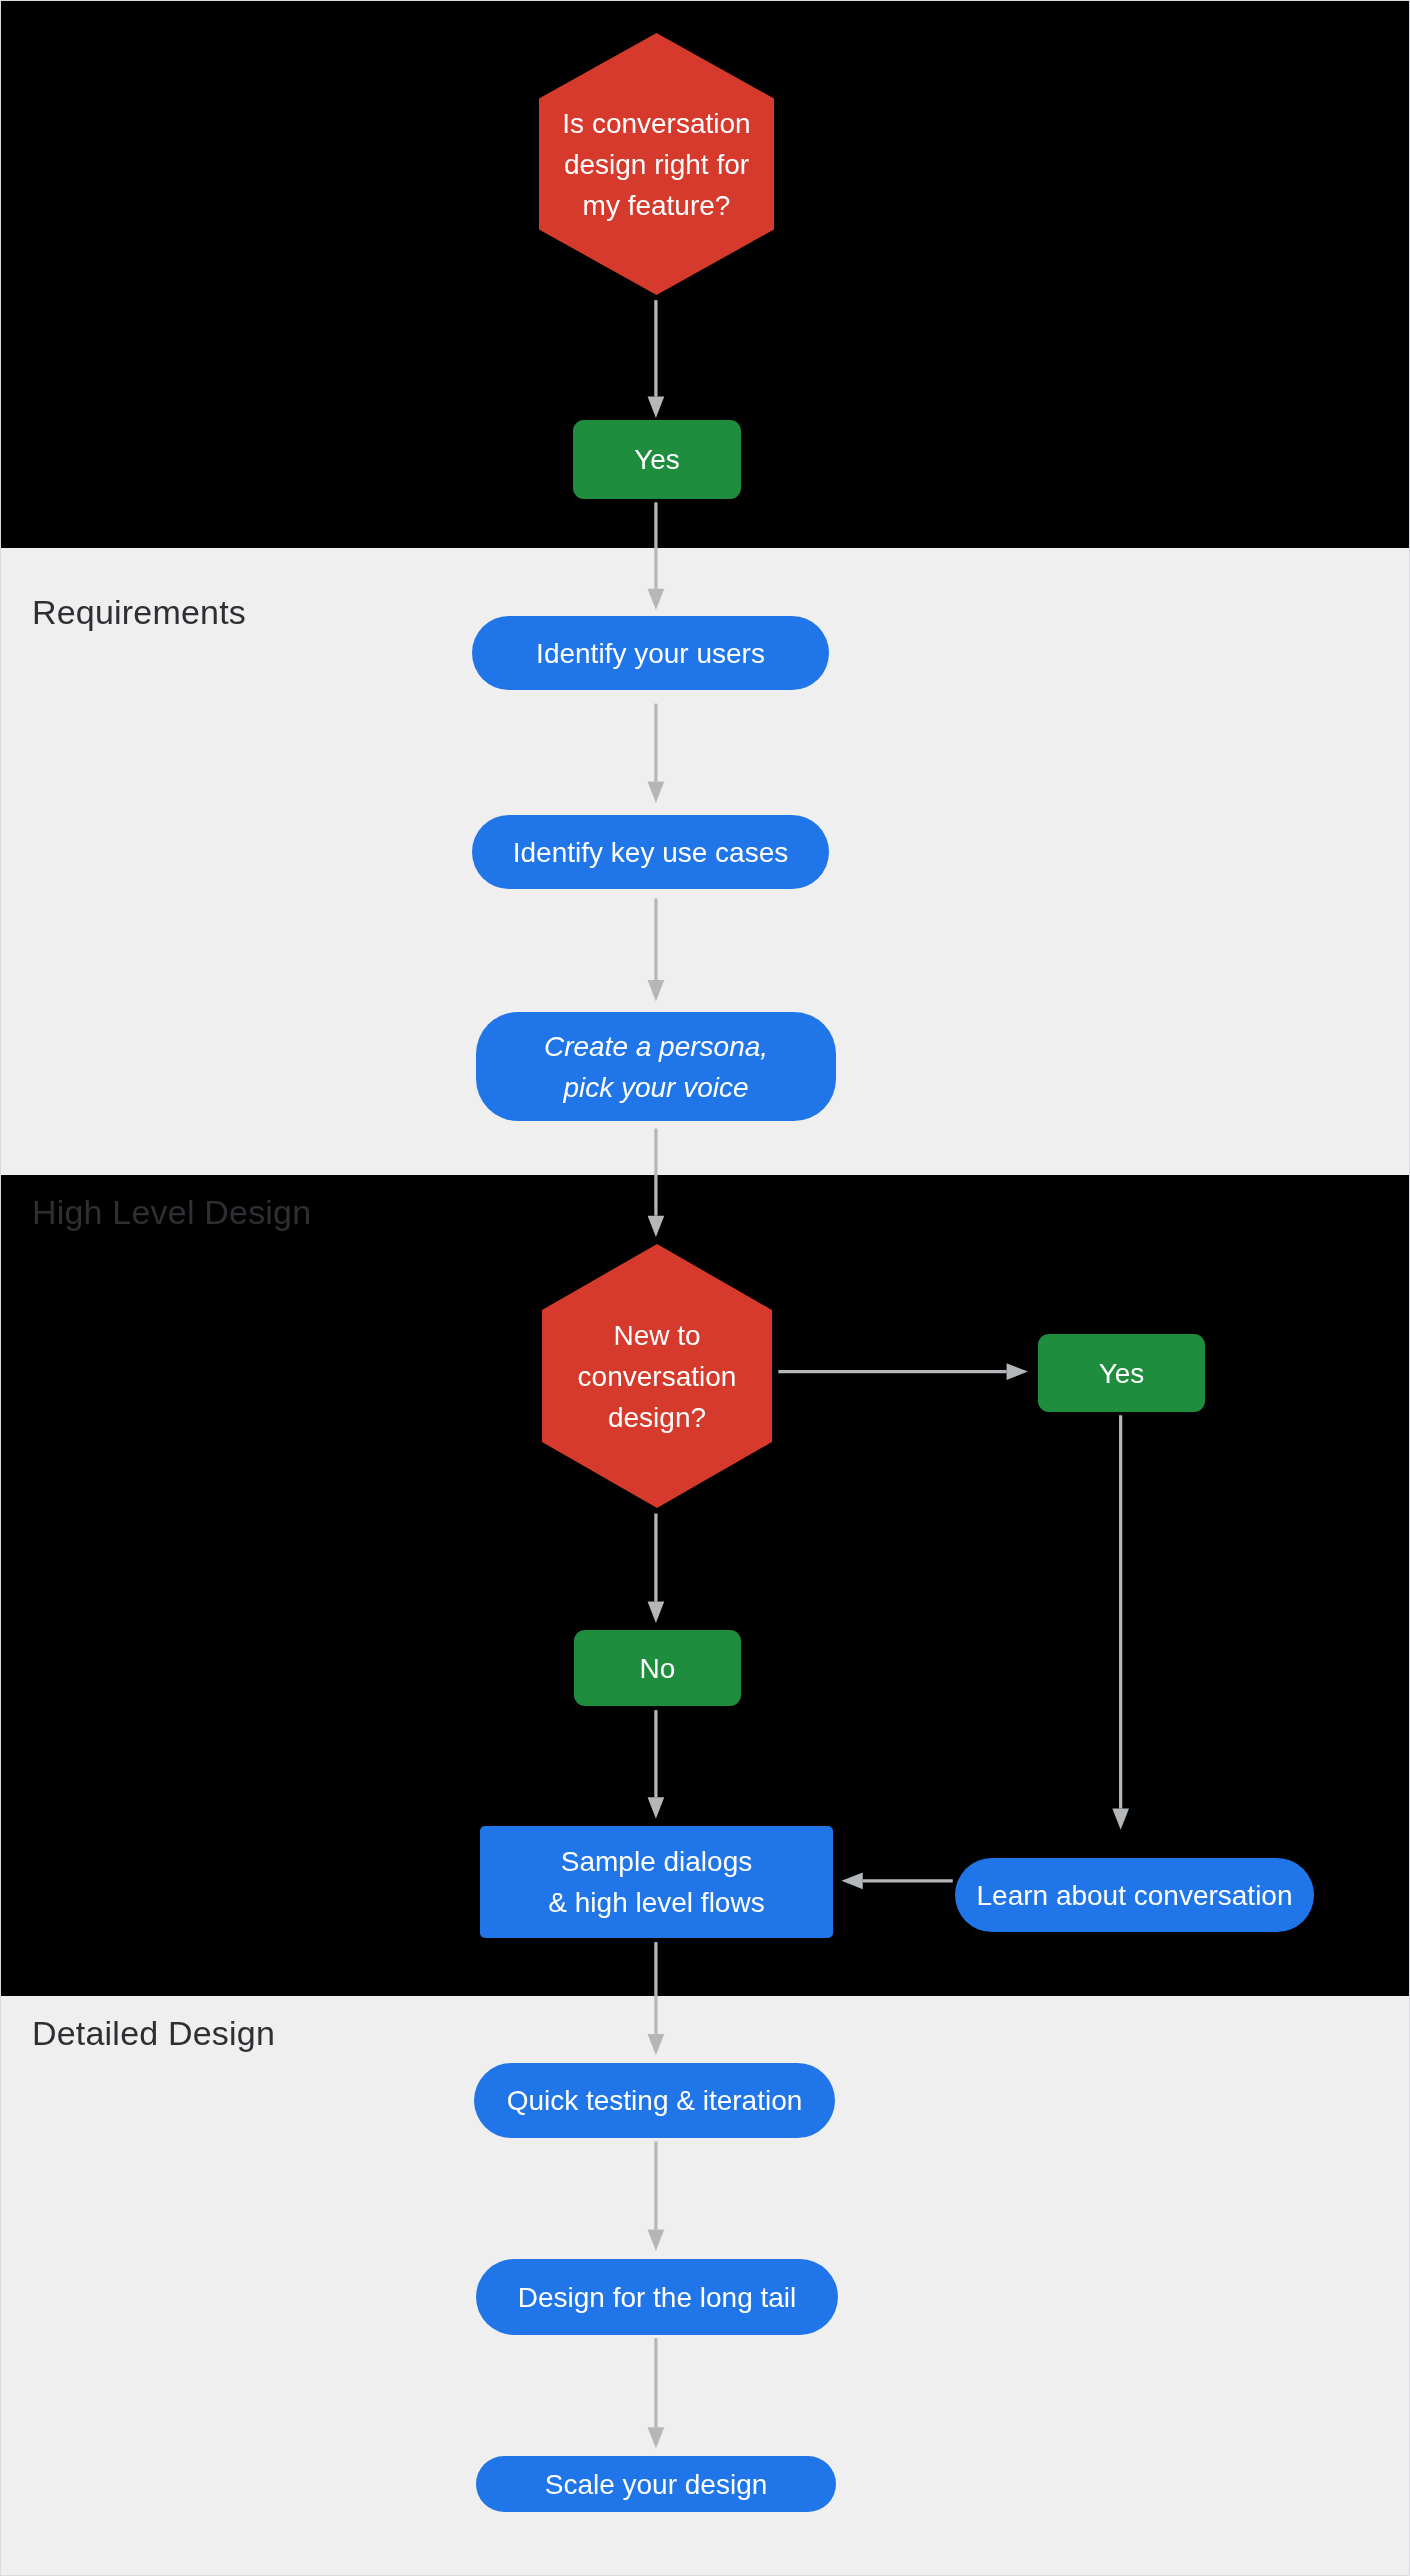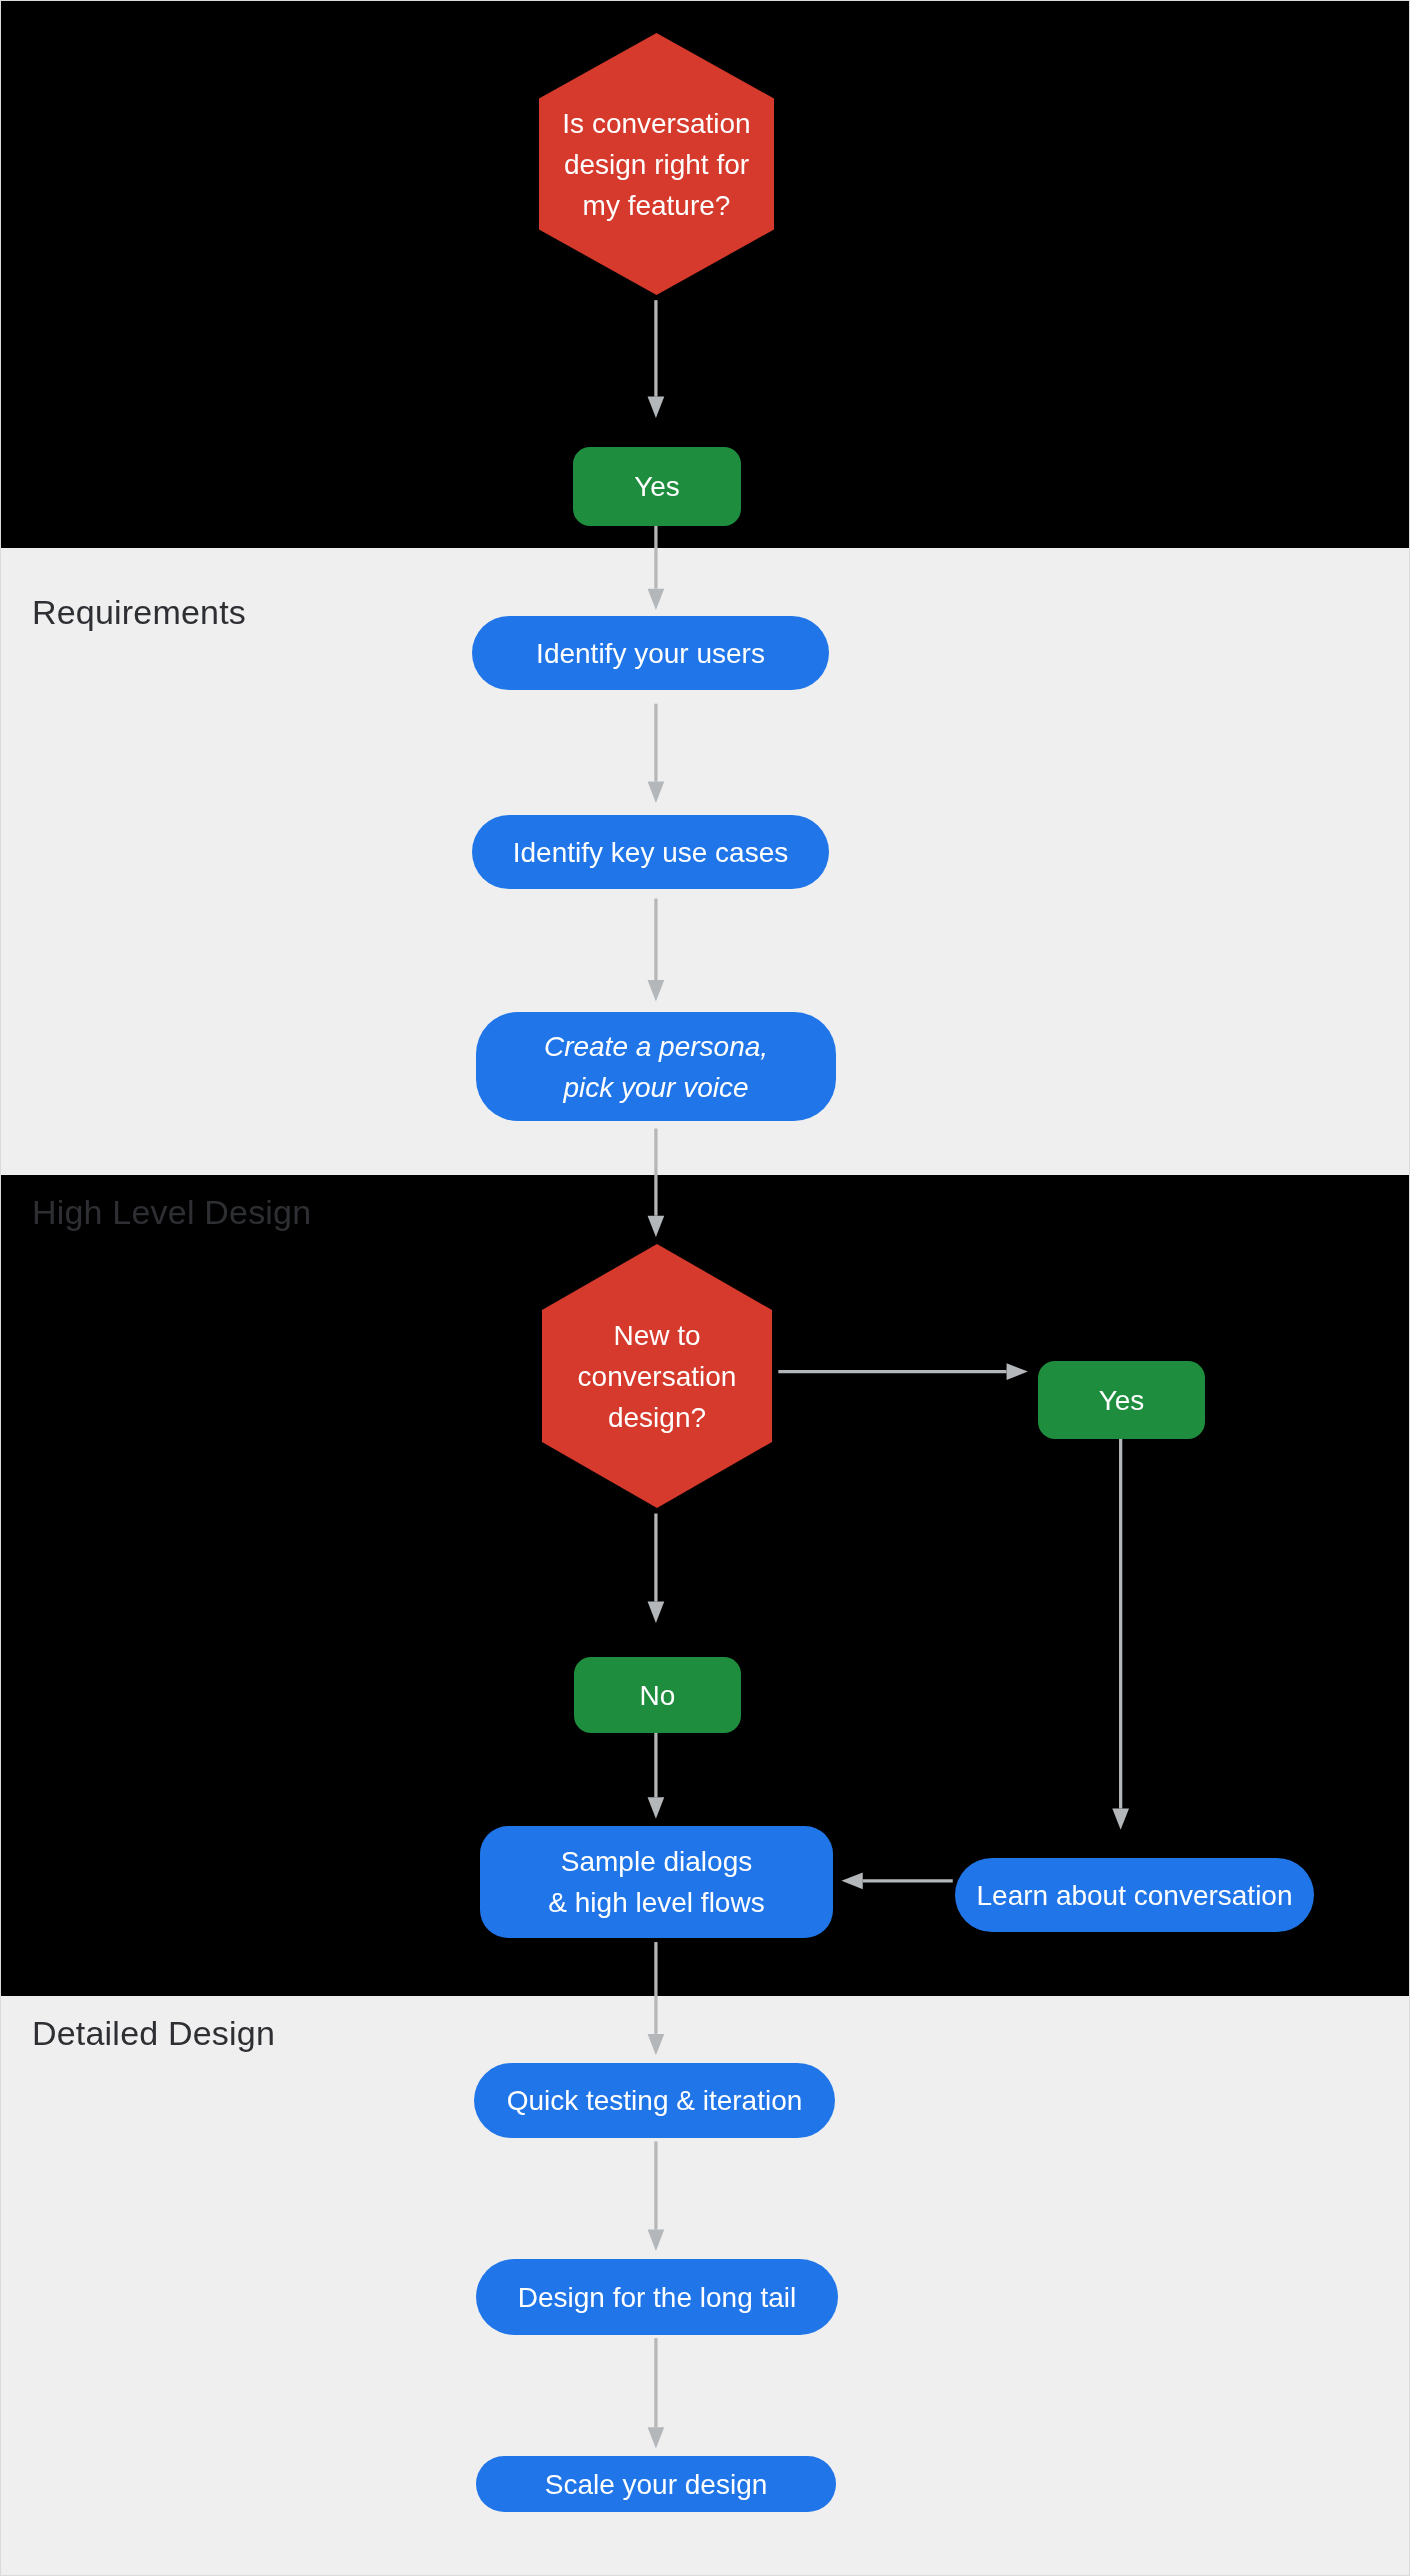--- a/index.html
+++ b/index.html
@@ -28,21 +28,21 @@
   .arrow-line{stroke:var(--arrow); stroke-width:3.5px; fill:none;}
   .arrow-head{fill:var(--arrow); stroke:none;}
   .node{
     position:absolute; z-index:2; display:flex; flex-direction:column;
     align-items:center; justify-content:center; text-align:center;
     color:var(--node-text); font-size:28px; font-weight:500; line-height:41px;
     white-space:nowrap;
   }
   .hex{background:var(--red);
     clip-path:polygon(50% 0%,100% 25%,100% 75%,50% 100%,0% 75%,0% 25%);}
-  .btn{background:var(--green); border-radius:17px;margin-top:27px;}
+  .btn{background:var(--green); border-radius:11px;}
   .pill{background:var(--blue); border-radius:56px;}
 </style>
 </head>
 <body>
 
 <div id="canvas">
 
   <div class="section black" style="top:0; height:547px;"></div>
   <div class="section gray" style="top:547px; height:627px;"></div>
   <div class="section black" style="top:1174px; height:821px;"></div>
@@ -137,21 +137,21 @@
   </div>
 
   <div class="node btn" style="left:1037px; top:1333px; width:167px; height:78px;">
     <span>Yes</span>
   </div>
 
   <div class="node btn" style="left:573px; top:1629px; width:167px; height:76px;">
     <span>No</span>
   </div>
 
-  <div class="node pill" style="left:479px; top:1825px; width:353px; height:112px; border-radius:28px;">
+  <div class="node pill" style="left:479px; top:1825px; width:353px; height:112px; border-radius:5px;">
     <span>Sample dialogs</span>
     <span>&amp; high level flows</span>
   </div>
 
   <div class="node pill" style="left:954px; top:1837px; width:359px; height:74px;margin-top:20px;">
     <span>Learn about conversation</span>
   </div>
 
   <div class="node pill" style="left:473px; top:2062px; width:361px; height:75px;">
     <span>Quick testing &amp; iteration</span>

